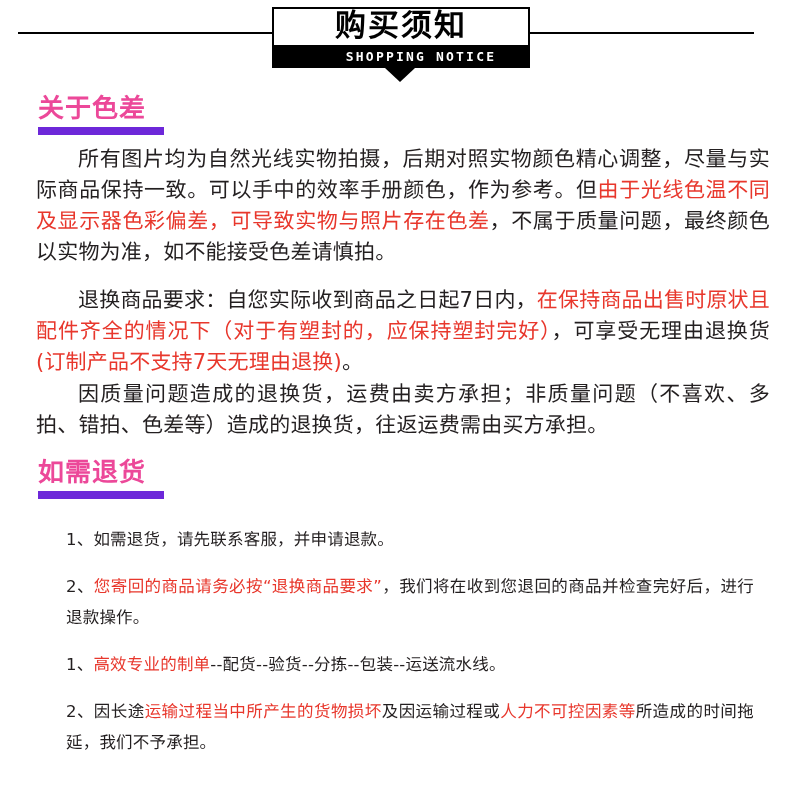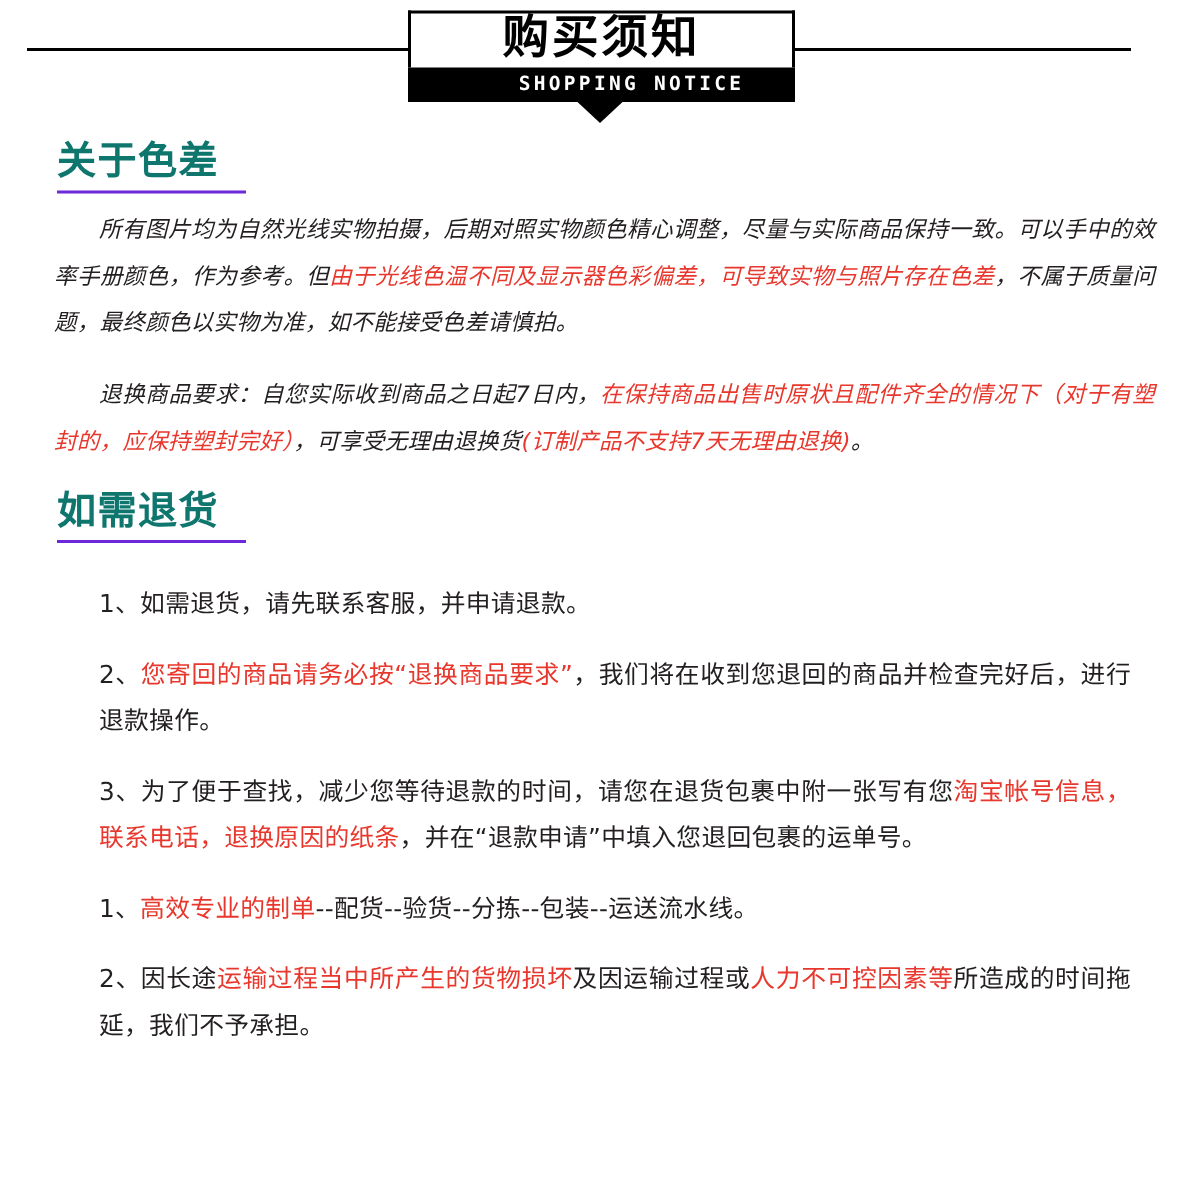--- a/index.html
+++ b/index.html
@@ -100,43 +100,42 @@
   .content {
     padding: 0 30px 0 36px;
   }
   .section {
     margin-bottom: 2px;
   }
   .sec-head {
     display: inline-block;
     font-size: 26px;
     font-weight: 700;
-    color: #0f766e;
+    color: #ec4899;
     letter-spacing: 1px;
-    border-bottom: 2px solid #6d28d9;
+    border-bottom: 8px solid #6d28d9;
     padding: 0 18px 3px 0;
     margin: 0 0 9px 2px;
     line-height: 1.15;
   }
   .sec-sub {
     color: #e8372c;
     font-size: 14px;
     margin: 0 0 6px 14px;
     letter-spacing: 0.5px;
     line-height: 1.5;
   }
   p.para {
     margin: 0 0 1px 0;
-    font-size: 15px;
+    font-size: 21px;
     line-height: 31px;
     text-indent: 2em;
     color: #231f20;
     letter-spacing: 0.2px;
     text-align: justify;
-    font-style: italic;
   }
   p.item {
     margin: 16px;
     font-size: 16.5px;
     line-height: 31px;
     padding-left: 14px;
     color: #231f20;
     letter-spacing: 0.2px;
     text-align: justify;
   }
@@ -164,27 +163,27 @@
 
 <div class="content">
 
   <div class="section" id="sec-color">
     <div class="sec-head">关于色差</div>
     <p class="para"><span>所有图片均为自然光线实物拍摄，后期对照实物颜色精心调整，尽量与实际商品保持一致。可以手中的效率手册颜色，作为参考。但</span><span class="red">由于光线色温不同及显示器色彩偏差，可导致实物与照片存在色差</span><span>，不属于质量问题，最终颜色以实物为准，如不能接受色差请慎拍。</span></p>
   </div>
 
   <div class="section" id="sec-return">
     <p class="para"><span>退换商品要求：自您实际收到商品之日起7日内，</span><span class="red">在保持商品出售时原状且配件齐全的情况下（对于有塑封的，应保持塑封完好）</span><span>，可享受无理由退换货</span><span class="red">(订制产品不支持7天无理由退换)</span><span>。</span></p>
+    <p class="para">因质量问题造成的退换货，运费由卖方承担；非质量问题（不喜欢、多拍、错拍、色差等）造成的退换货，往返运费需由买方承担。</p>
   </div>
 
   <div class="section" id="sec-process">
     <div class="sec-head">如需退货</div>
     <p class="item">1、如需退货，请先联系客服，并申请退款。</p>
     <p class="item"><span>2、</span><span class="red">您寄回的商品请务必按“退换商品要求”</span><span>，我们将在收到您退回的商品并检查完好后，进行退款操作。</span></p>
-    <p class="item"><span>3、为了便于查找，减少您等待退款的时间，请您在退货包裹中附一张写有您</span><span class="red">淘宝帐号信息，联系电话，退换原因的纸条</span><span>，并在“退款申请”中填入您退回包裹的运单号。</span></p>
   </div>
 
   <div class="section" id="sec-shipping">
     <p class="item"><span>1、</span><span class="red">高效专业的制单</span><span>--配货--验货--分拣--包装--运送流水线。</span></p>
     <p class="item"><span>2、因长途</span><span class="red">运输过程当中所产生的货物损坏</span><span>及因运输过程或</span><span class="red">人力不可控因素等</span><span>所造成的时间拖延，我们不予承担。</span></p>
   </div>
 
 </div>
 
 </body></html>

